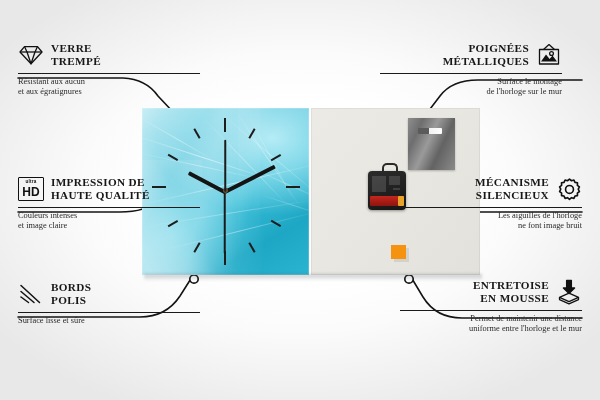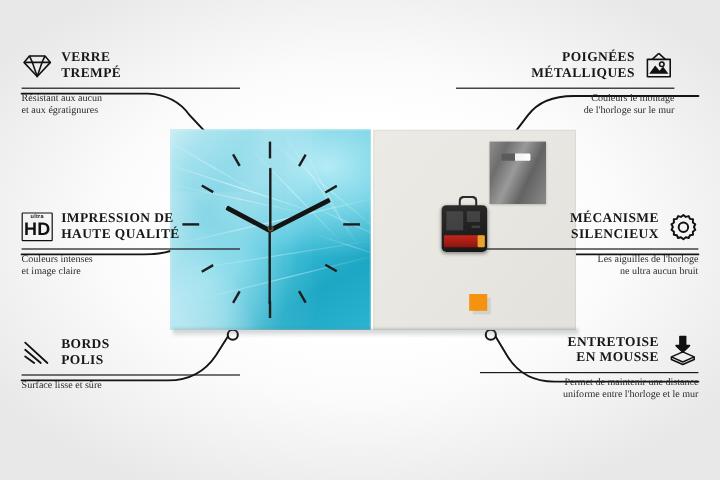--- a/index.html
+++ b/index.html
@@ -221,21 +221,21 @@
   }
   .hd-ultra {
     font-family: "Liberation Sans", sans-serif;
     font-size: 4.6px;
     font-weight: bold;
     letter-spacing: .2px;
     color: #111;
   }
   .hd-hd {
     font-family: "Liberation Sans", sans-serif;
-    font-size: 15px;
+    font-size: 12px;
     font-weight: bold;
     letter-spacing: .2px;
     color: #111;
     margin-top: .5px;
   }
 </style>
 </head>
 <body>
 
 <div id="stage">
@@ -402,21 +402,21 @@
           </g>
         </svg>
       </span>
       <span class="feat-title">
         <span>POIGNÉES</span><br>
         <span>MÉTALLIQUES</span>
       </span>
     </div>
     <div class="feat-rule"></div>
     <div class="feat-desc">
-      <span>Couleurs le montage</span><br>
+      <span>Surface le montage</span><br>
       <span>de l'horloge sur le mur</span>
     </div>
   </div>
 
   <div class="feature right" style="left:400px; top:174px;">
     <div class="feat-head">
       <span class="icon">
         <svg viewBox="0 0 26 26" width="25" height="25">
           <g fill="none" stroke="#111" stroke-width="1.7" stroke-linejoin="round">
             <path d="M13,2.2 L15.1,3.9 L17.6,3.2 L18.7,5.6 L21.3,6 L21.2,8.7 L23.3,10.3 L22.1,12.7 L23.3,15.1
@@ -428,21 +428,21 @@
         </svg>
       </span>
       <span class="feat-title">
         <span>MÉCANISME</span><br>
         <span>SILENCIEUX</span>
       </span>
     </div>
     <div class="feat-rule"></div>
     <div class="feat-desc">
       <span>Les aiguilles de l'horloge</span><br>
-      <span>ne ultra aucun bruit</span>
+      <span>ne font image bruit</span>
     </div>
   </div>
 
   <div class="feature right" style="left:400px; top:277px;">
     <div class="feat-head">
       <span class="icon">
         <svg viewBox="0 0 26 26" width="26" height="26">
           <g fill="none" stroke="#111" stroke-width="1.3" stroke-linejoin="round">
             <path d="M10.6,1.5 L15.4,1.5 L15.4,9 L18.6,9 L13,14.6 L7.4,9 L10.6,9 Z" fill="#111"></path>
             <path d="M13,14.2 L22.5,18.4 L13,22.6 L3.5,18.4 Z"></path>

